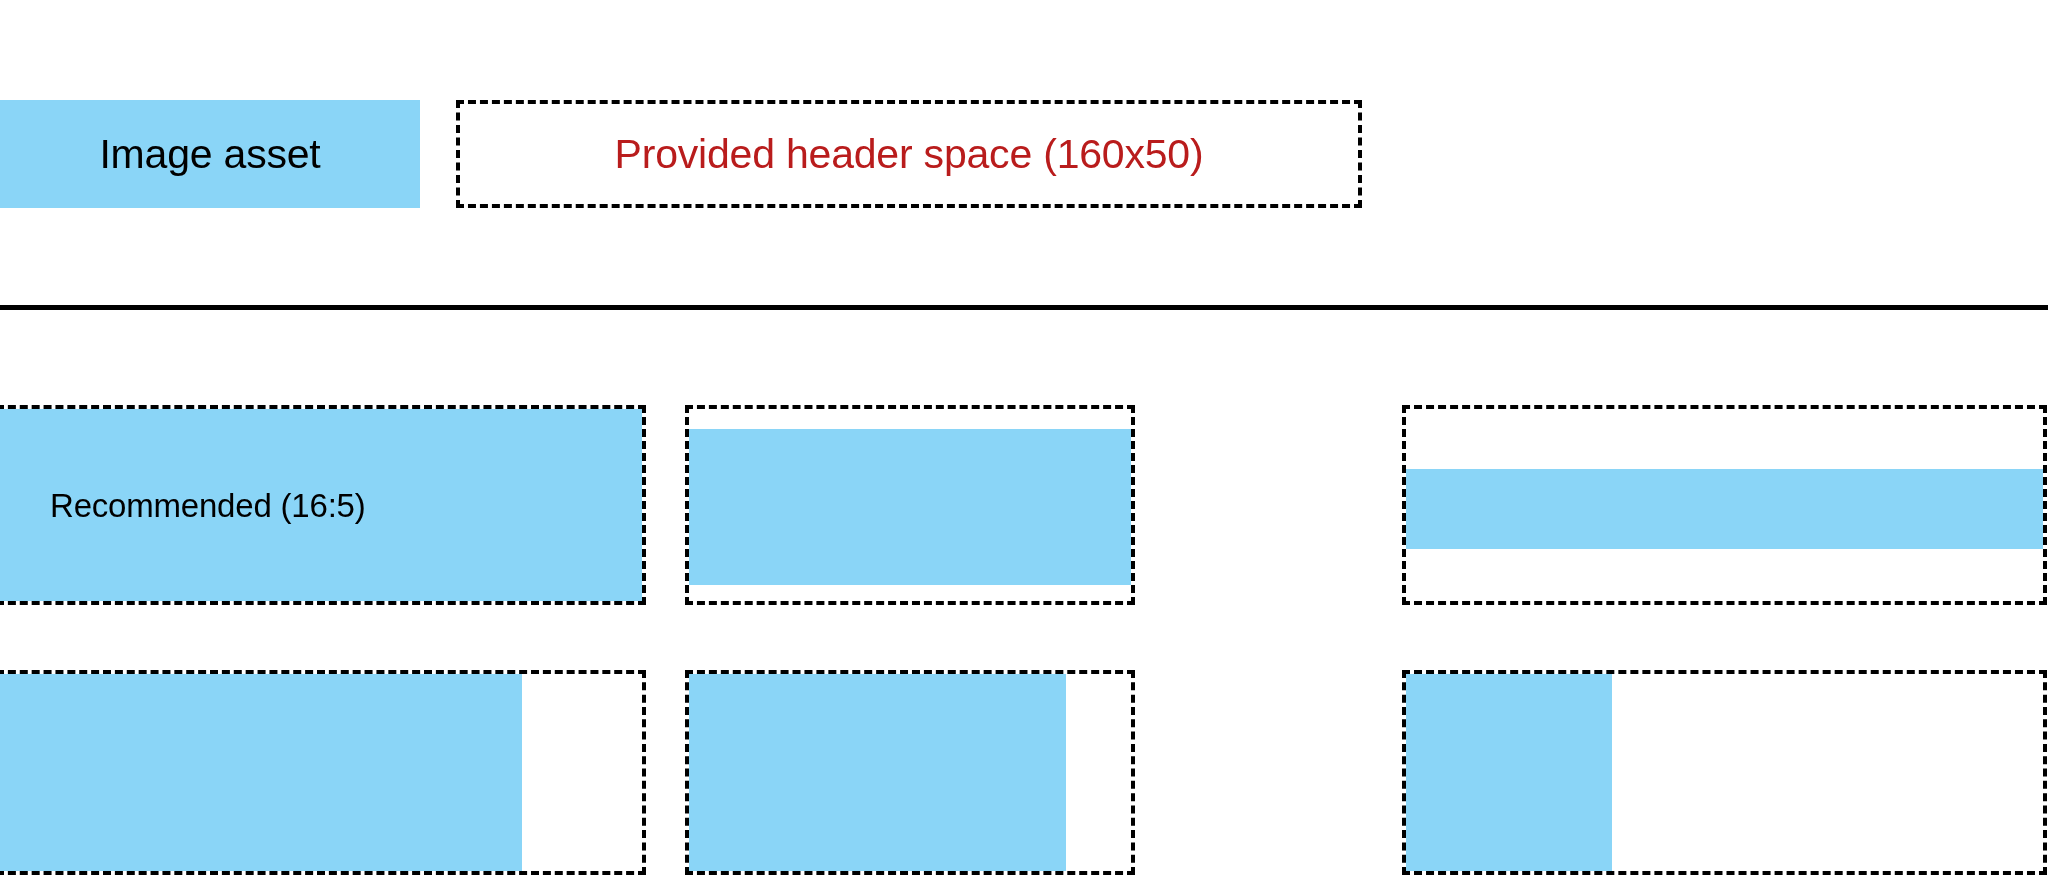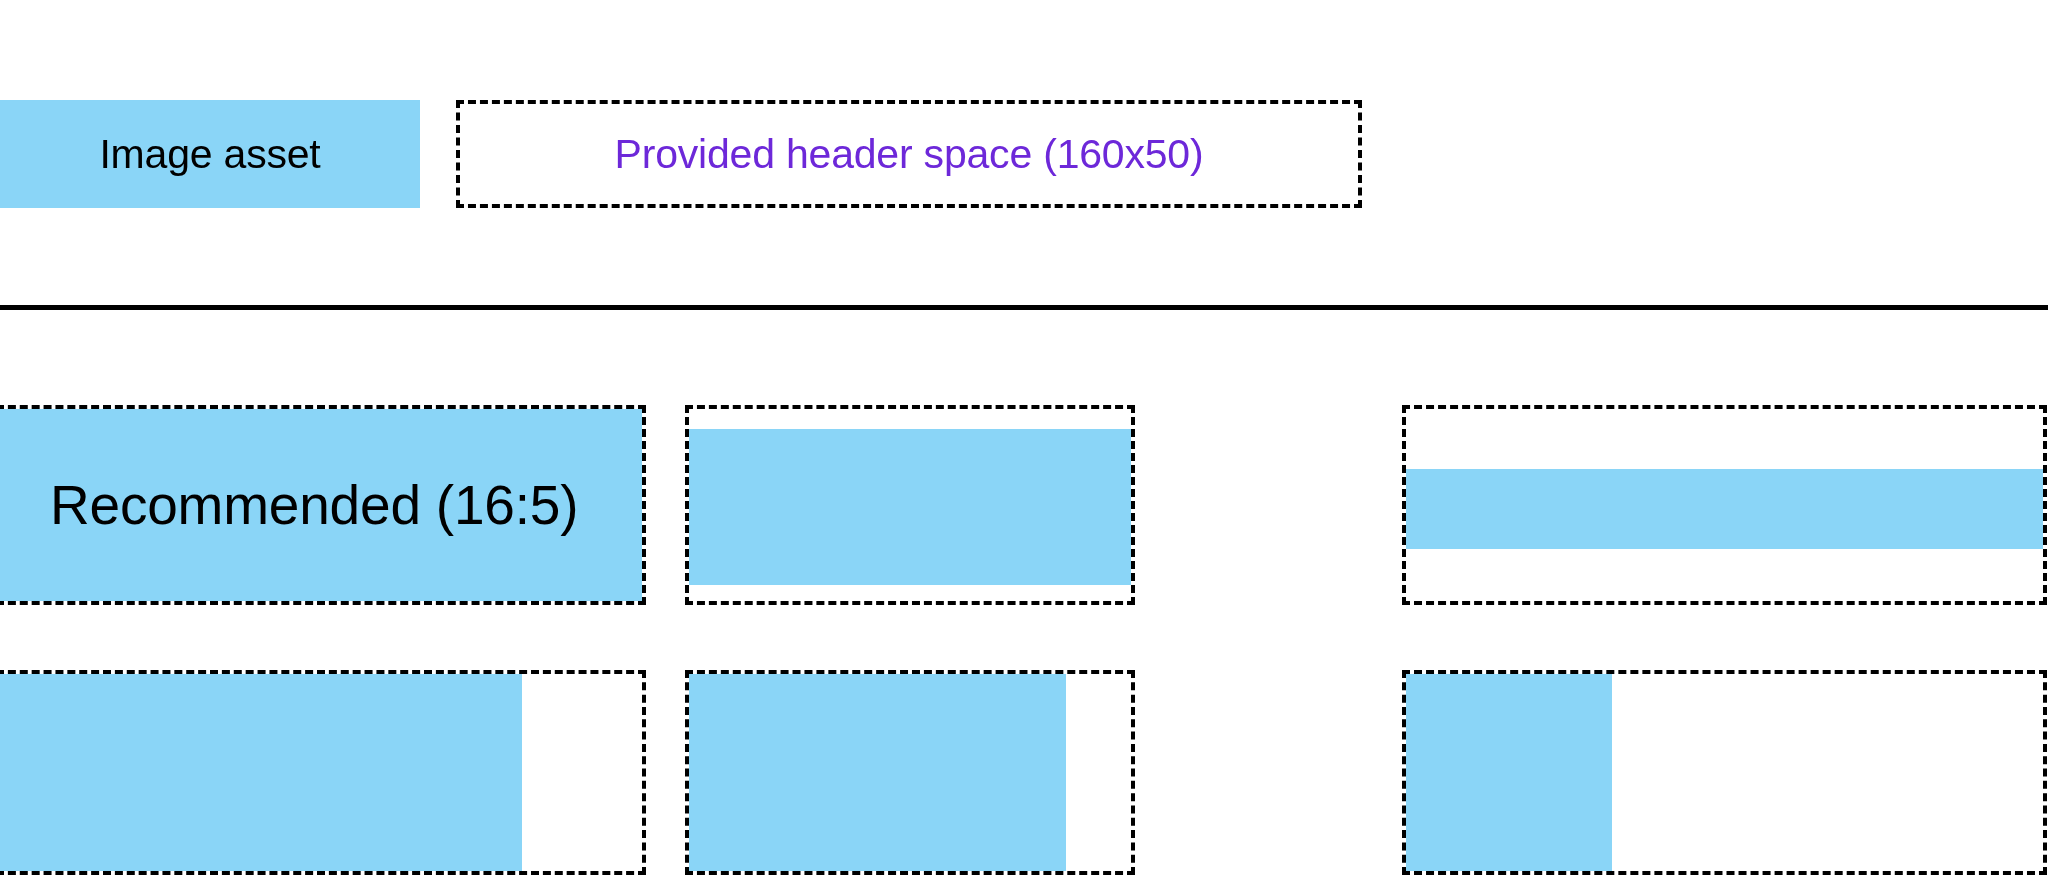--- a/index.html
+++ b/index.html
@@ -63,21 +63,21 @@
     border: 4px dashed #000000;
     box-sizing: border-box;
     display: flex;
     align-items: center;
     justify-content: center;
     background: #ffffff;
   }
 
   .header-space-box .space-label {
     font-size: 41px;
-    color: #6d28d9;
+    color: #b91c1c;
     letter-spacing: -0.2px;
     line-height: 1;
     white-space: nowrap;
   }
 
   
   .divider {
     position: absolute;
     left: 0;
     top: 268px;
@@ -106,21 +106,21 @@
   .sample-fill {
     position: absolute;
     background: #8AD5F7;
   }
 
   .sample-cell .cell-label {
     position: absolute;
     left: 50px;
     top: 50%;
     transform: translateY(-50%);
-    font-size: 55px;
+    font-size: 33px;
     color: #000000;
     letter-spacing: -0.2px;
     line-height: 1;
     white-space: nowrap;
     z-index: 2;
   }
 
   
   .r1 { top: 368px; height: 200px; }
   

